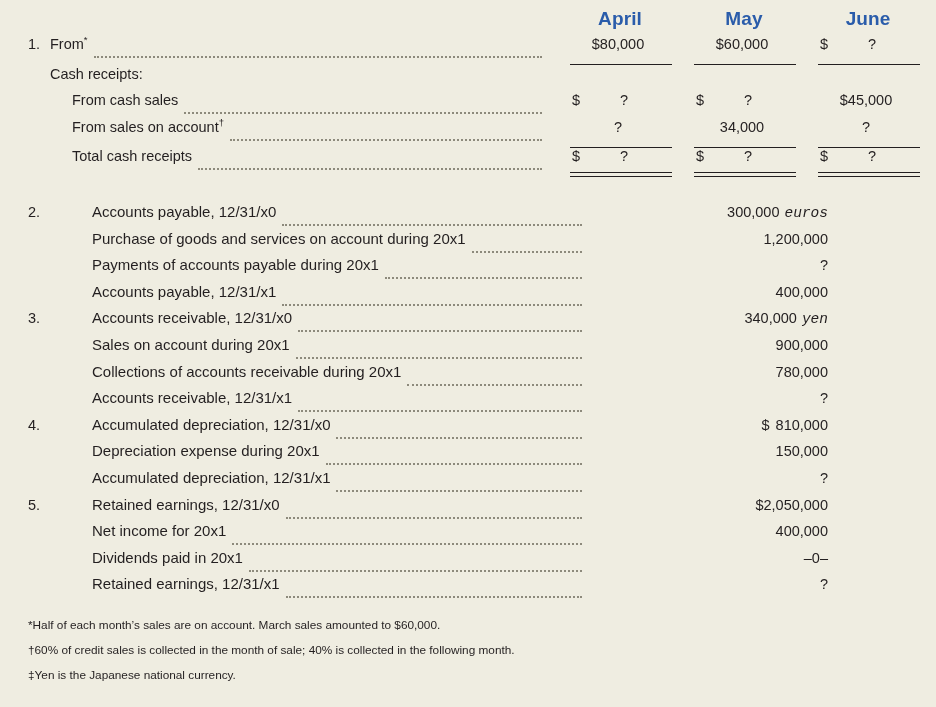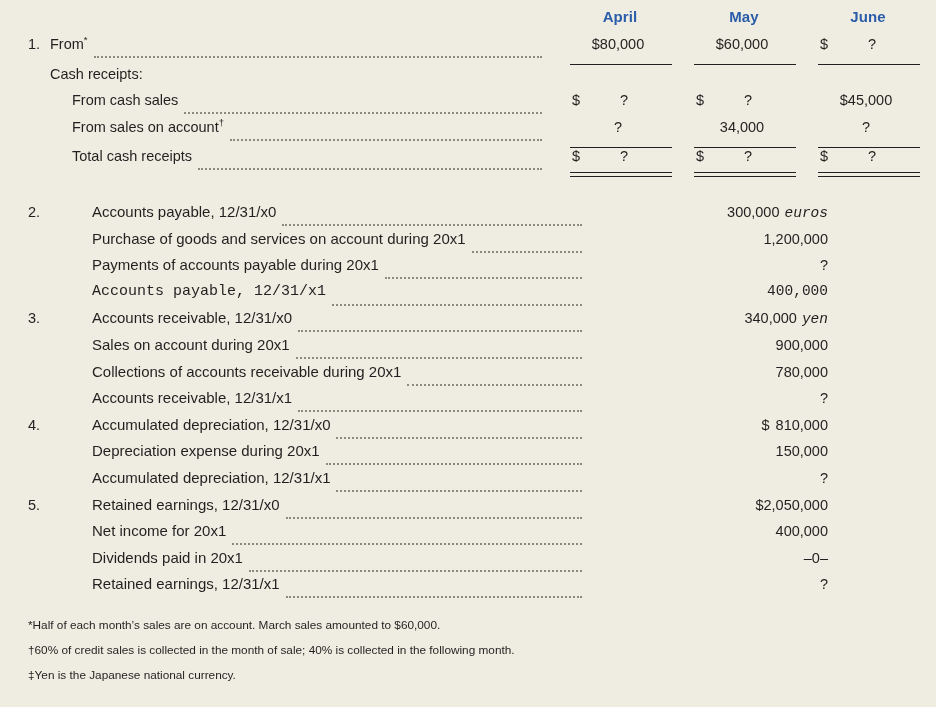--- a/index.html
+++ b/index.html
@@ -30,21 +30,21 @@
     width: 372px;
     display: flex;
     height: 22px;
   }
   .month-head .mh {
     width: 104px;
     margin-left: 20px;
     text-align: center;
     color: #2a5caa;
     font-weight: bold;
-    font-size: 15px;
+    font-size: 19px;
     letter-spacing: .1px;
   }
 
   .s1 {
     position: absolute;
     left: 28px;
     right: 16px;
     height: 26px;
     display: flex;
     align-items: baseline;
@@ -231,21 +231,21 @@
         <div class="s2-label">Purchase of goods and services on account during 20x1</div>
         <div class="leader"></div>
         <div class="s2-val"><span>1,200,000</span></div>
       </div>
       <div class="s2" style="top: 256.2px;">
         <div class="s2-num"></div>
         <div class="s2-label">Payments of accounts payable during 20x1</div>
         <div class="leader"></div>
         <div class="s2-val"><span>?</span></div>
       </div>
-      <div class="s2" style="top: 282.8px; font-family: Liberation Mono, monospace;">
+      <div class="s2" style="top: 282.8px;">
         <div class="s2-num"></div>
         <div class="s2-label">Accounts payable, 12/31/x1</div>
         <div class="leader"></div>
         <div class="s2-val"><span>400,000</span></div>
       </div>
       <div class="s2" style="top: 309.4px;">
         <div class="s2-num">3.</div>
         <div class="s2-label">Accounts receivable, 12/31/x0</div>
         <div class="leader"></div>
         <div class="s2-val"><span>340,000</span><span class="cur">yen</span></div>

